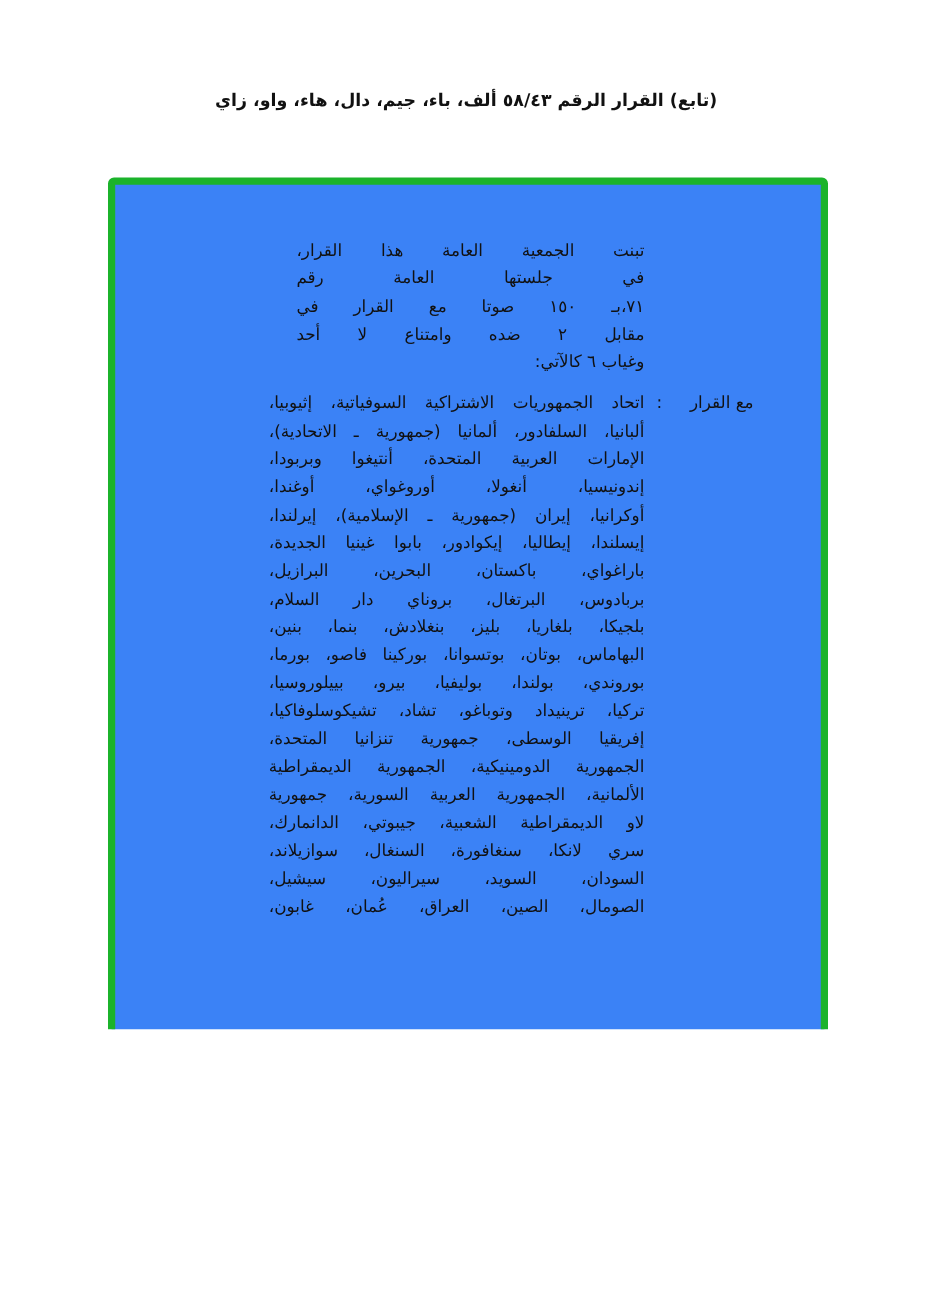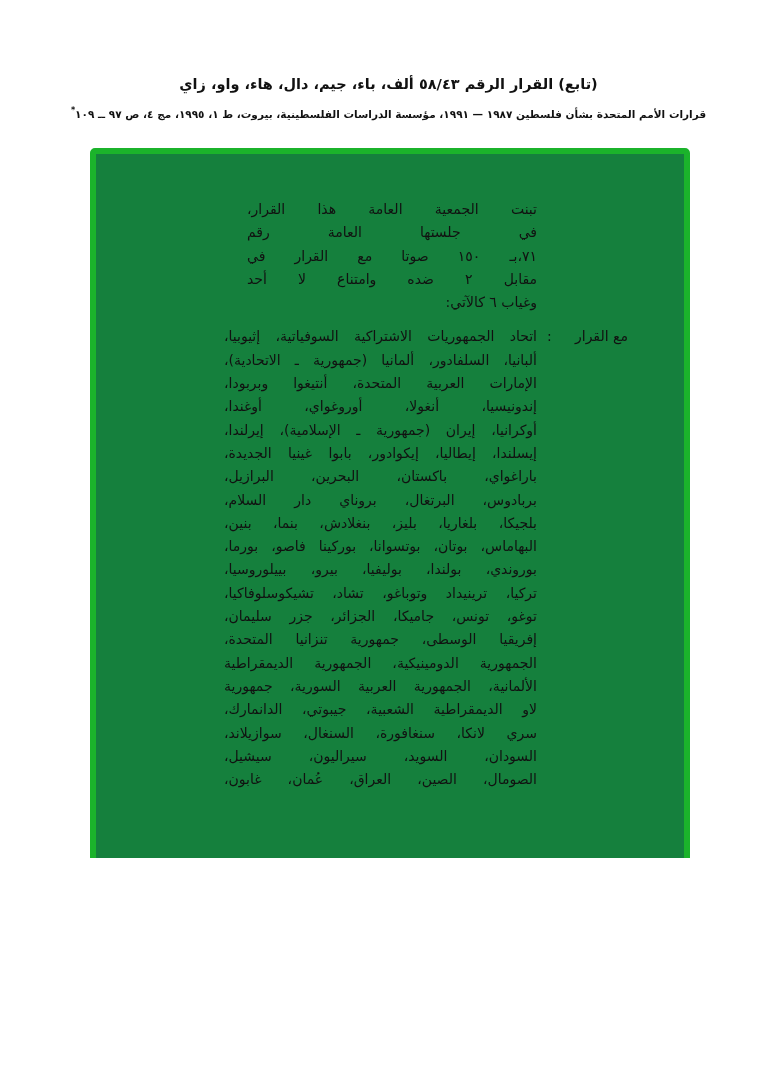--- a/index.html
+++ b/index.html
@@ -24,21 +24,21 @@
   .hdr-source { top: 106px; font-size: 10.5px; }
   .hdr-source sup { font-size: 8px; }
   
   .frame {
     position: absolute;
     left: 90px; top: 148px;
     width: 600px; height: 834px;
     border: 6px solid #1bb32b;
     border-radius: 5px;
     box-sizing: border-box;
-    background: #15803d;
+    background: #3b82f6;
     padding-left: 25px;
   }
   .content {
     direction: rtl;
     padding: 44px 56px 0 59px;
     font-size: 14px;
     line-height: 23.3px;
   }
   .tline {
     text-align: justify;
@@ -78,23 +78,20 @@
     direction: rtl;
   }
 </style>
 </head>
 <body>
 
 <div class="page">
 
   <div class="hdr hdr-title">(تابع) القرار الرقم ٥٨/٤٣ ألف، باء، جيم، دال، هاء، واو، زاي</div>
 
-  <div class="hdr hdr-source">
-    <span>قرارات الأمم المتحدة بشأن فلسطين ١٩٨٧ — ١٩٩١، مؤسسة الدراسات الفلسطينية، بيروت، ط ١، ١٩٩٥، مج ٤، ص ٩٧ ــ ١٠٩</span><sup>*</sup>
-  </div>
 
   <div class="frame" style="border-color: rgb(27, 179, 43);">
     <div class="content">
 
       <div class="intro">
           <div class="tline">تبنت الجمعية العامة هذا القرار،</div>
           <div class="tline">في جلستها العامة رقم</div>
           <div class="tline">٧١،بـ ١٥٠ صوتا مع القرار في</div>
           <div class="tline">مقابل ٢ ضده وامتناع لا أحد</div>
           <div class="tline">وغياب ٦ كالآتي:</div>
@@ -111,21 +108,20 @@
             <div class="tline">الإمارات العربية المتحدة، أنتيغوا وبربودا،</div>
             <div class="tline">إندونيسيا، أنغولا، أوروغواي، أوغندا،</div>
             <div class="tline">أوكرانيا، إيران (جمهورية ـ الإسلامية)، إيرلندا،</div>
             <div class="tline">إيسلندا، إيطاليا، إيكوادور، بابوا غينيا الجديدة،</div>
             <div class="tline">باراغواي، باكستان، البحرين، البرازيل،</div>
             <div class="tline">بربادوس، البرتغال، بروناي دار السلام،</div>
             <div class="tline">بلجيكا، بلغاريا، بليز، بنغلادش، بنما، بنين،</div>
             <div class="tline">البهاماس، بوتان، بوتسوانا، بوركينا فاصو، بورما،</div>
             <div class="tline">بوروندي، بولندا، بوليفيا، بيرو، بييلوروسيا،</div>
             <div class="tline">تركيا، ترينيداد وتوباغو، تشاد، تشيكوسلوفاكيا،</div>
-            <div class="tline">توغو، تونس، جاميكا، الجزائر، جزر سليمان،</div>
             <div class="tline">إفريقيا الوسطى، جمهورية تنزانيا المتحدة،</div>
             <div class="tline">الجمهورية الدومينيكية، الجمهورية الديمقراطية</div>
             <div class="tline">الألمانية، الجمهورية العربية السورية، جمهورية</div>
             <div class="tline">لاو الديمقراطية الشعبية، جيبوتي، الدانمارك،</div>
             <div class="tline">سري لانكا، سنغافورة، السنغال، سوازيلاند،</div>
             <div class="tline">السودان، السويد، سيراليون، سيشيل،</div>
             <div class="tline">الصومال، الصين، العراق، عُمان، غابون،</div>
           </div>
       </div>
 

